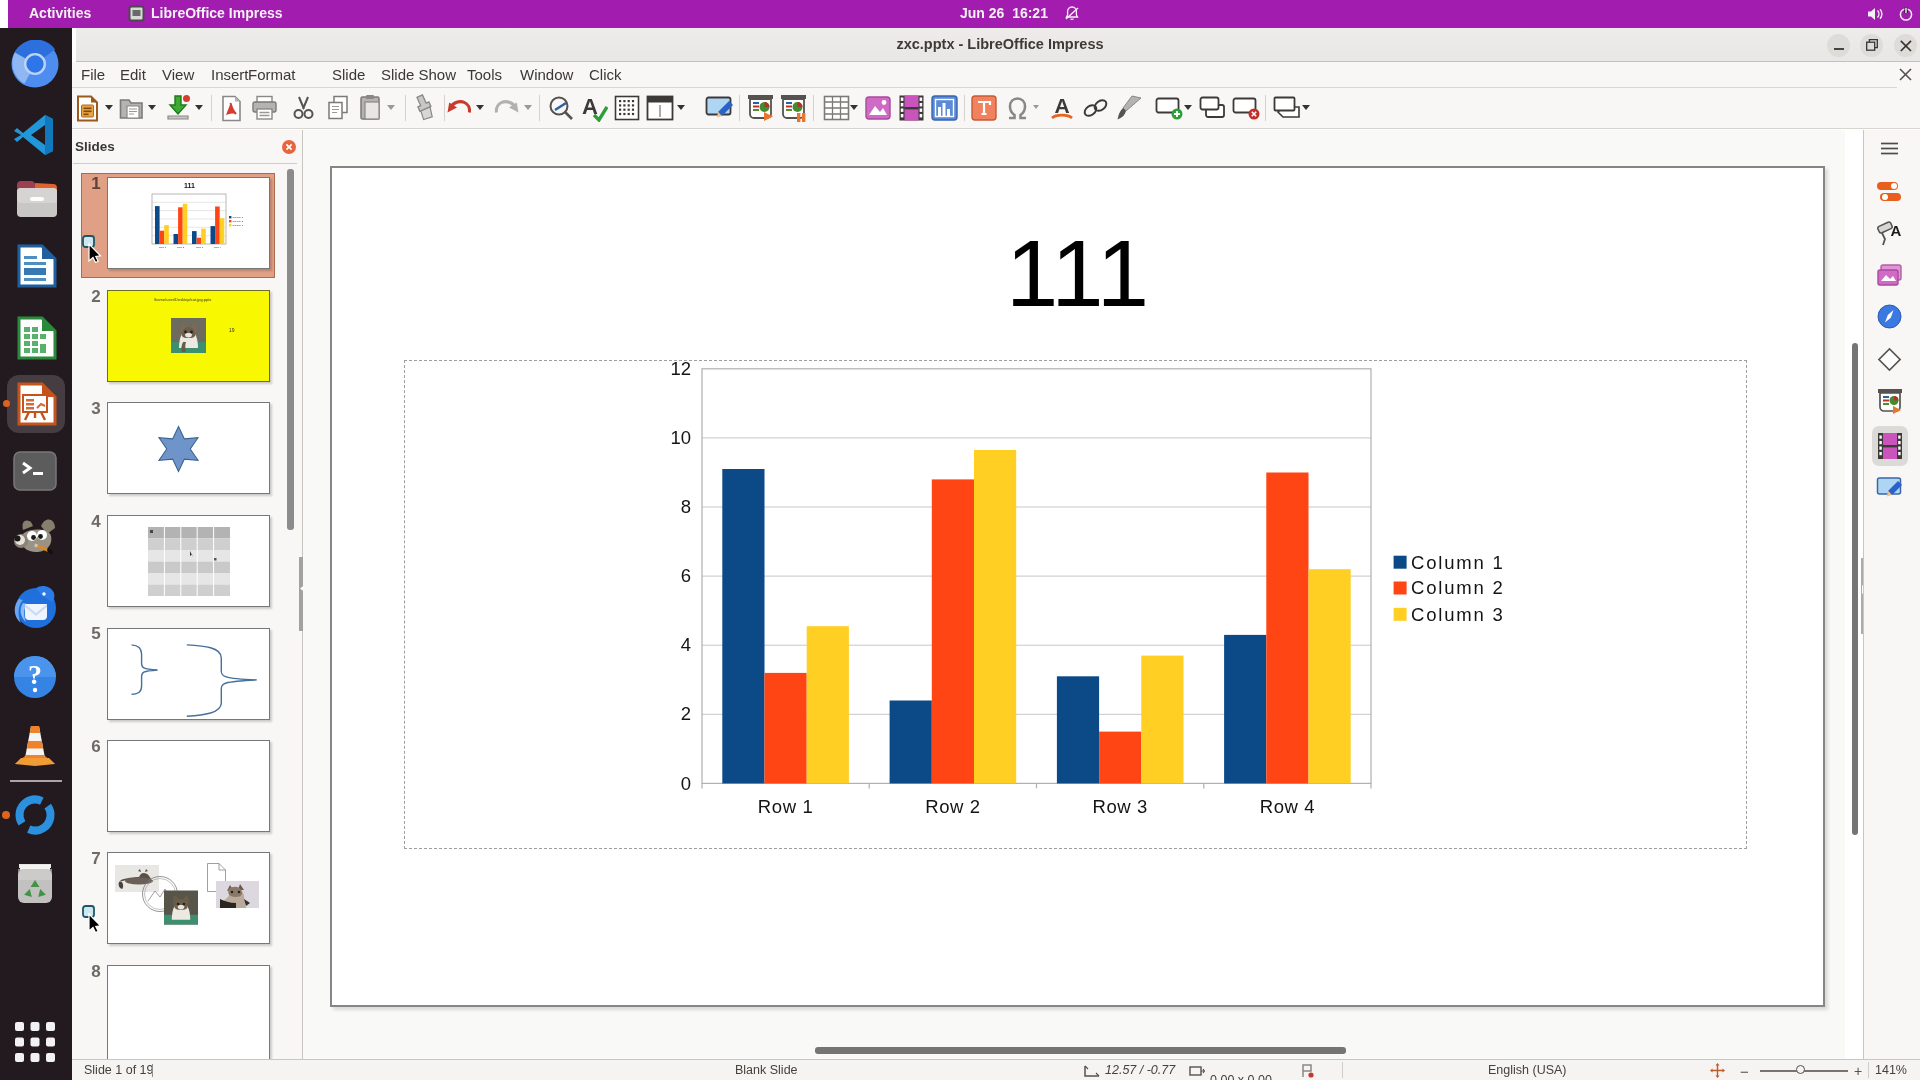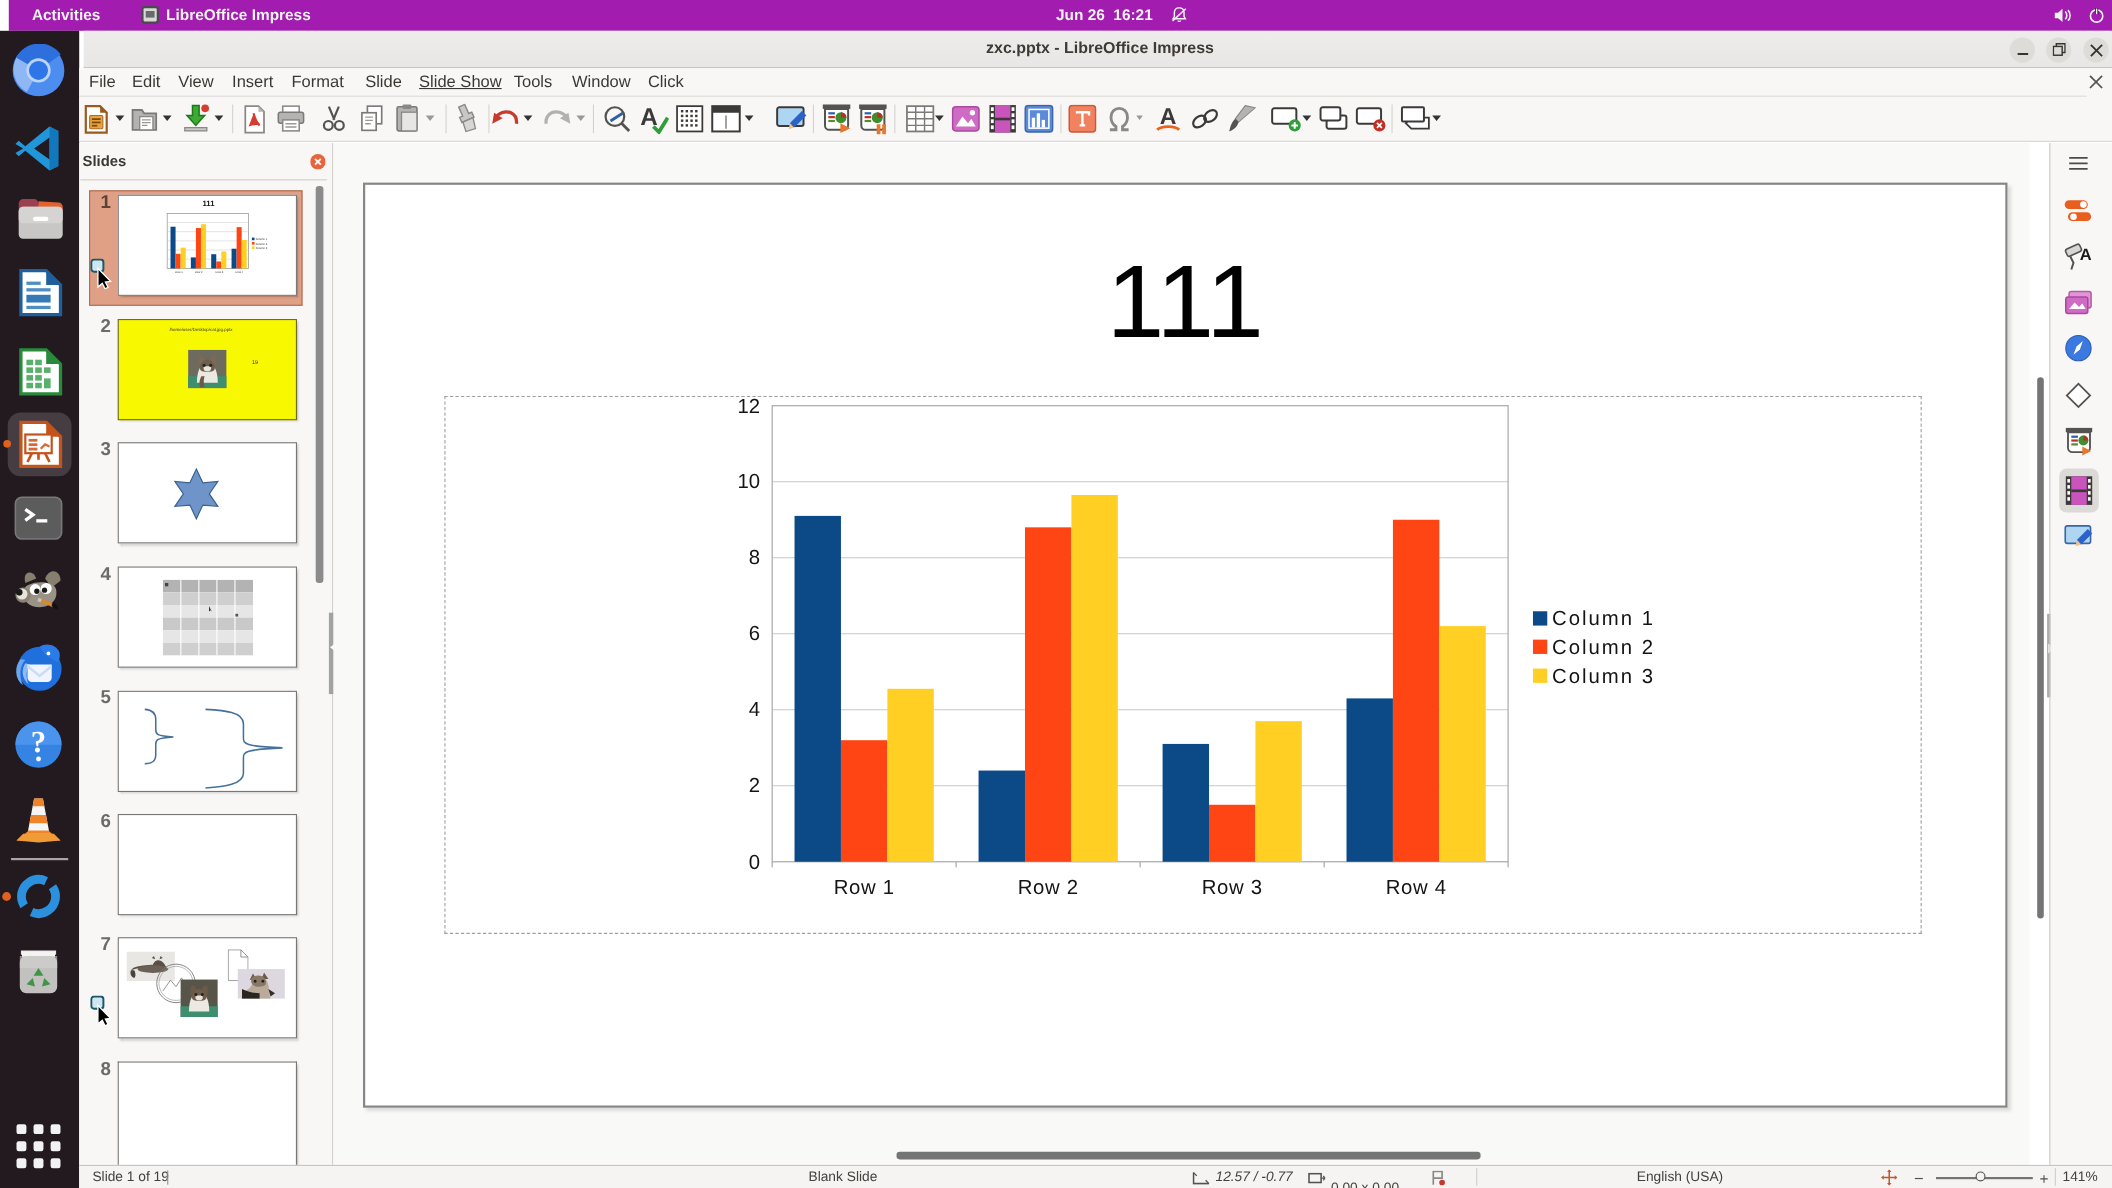--- a/index.html
+++ b/index.html
@@ -238,23 +238,23 @@
   <svg class="abs" style="left:1823.5px;top:11.5px" width="12" height="12">
     <line x1="0.8" y1="0.8" x2="11" y2="11" stroke="#37332f" stroke-width="1.7"></line>
     <line x1="11" y1="0.8" x2="0.8" y2="11" stroke="#37332f" stroke-width="1.7"></line>
   </svg>
 </div>
 <div class="abs" id="menubar">
   <span style="left:9px;">File</span>
   <span style="left:48px;">Edit</span>
   <span style="left:90px;">View</span>
   <span style="left:139px;">Insert</span>
-  <span style="left:193px;">Format</span>
+  <span style="left:176px;">Format</span>
   <span style="left:260px;">Slide</span>
-  <span style="left:309px;text-decoration:underline;">Slide Show</span>
+  <span style="left:309px;">Slide Show</span>
   <span style="left:395px;">Tools</span>
   <span style="left:448px;">Window</span>
   <span style="left:517px;">Click</span>
   <svg class="abs" style="left:1827px;top:6px" width="13" height="13">
     <line x1="1" y1="1" x2="12" y2="12" stroke="#55514d" stroke-width="1.6"></line>
     <line x1="12" y1="1" x2="1" y2="12" stroke="#55514d" stroke-width="1.6"></line>
   </svg>
 </div>
 <div class="abs" id="menusep"></div>
 <div class="abs" id="toolbar">

